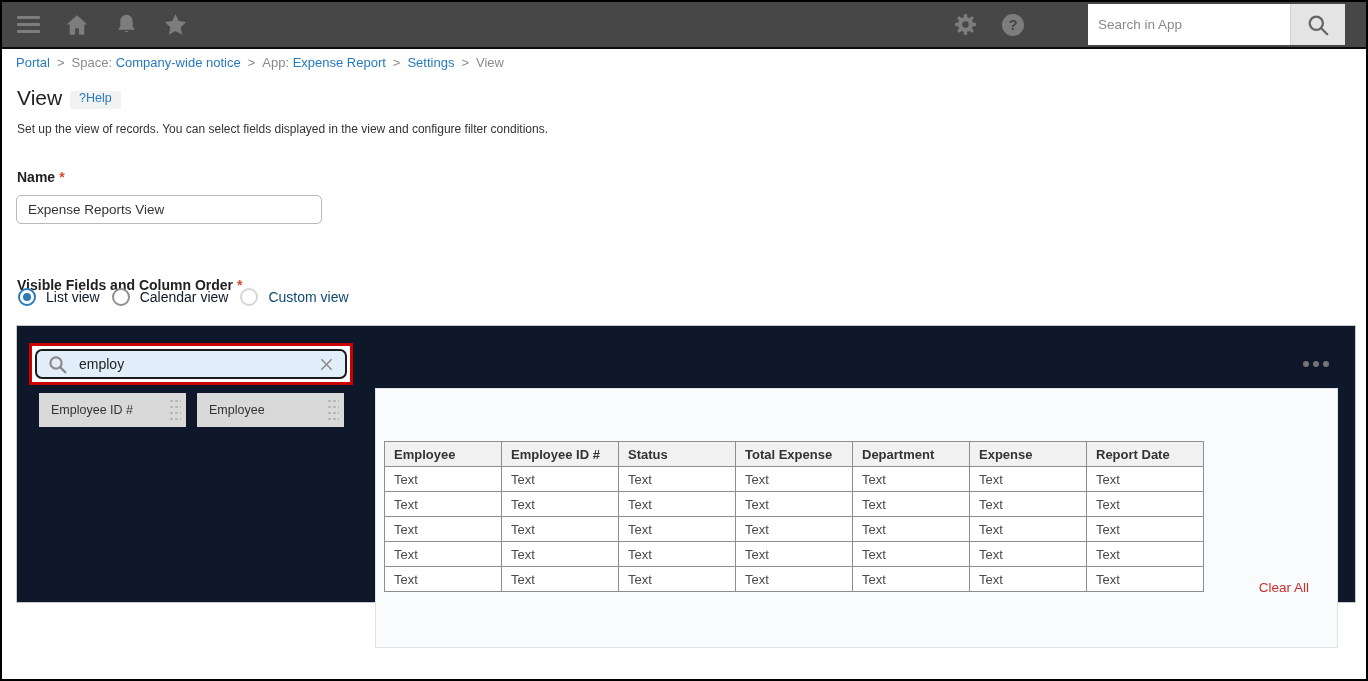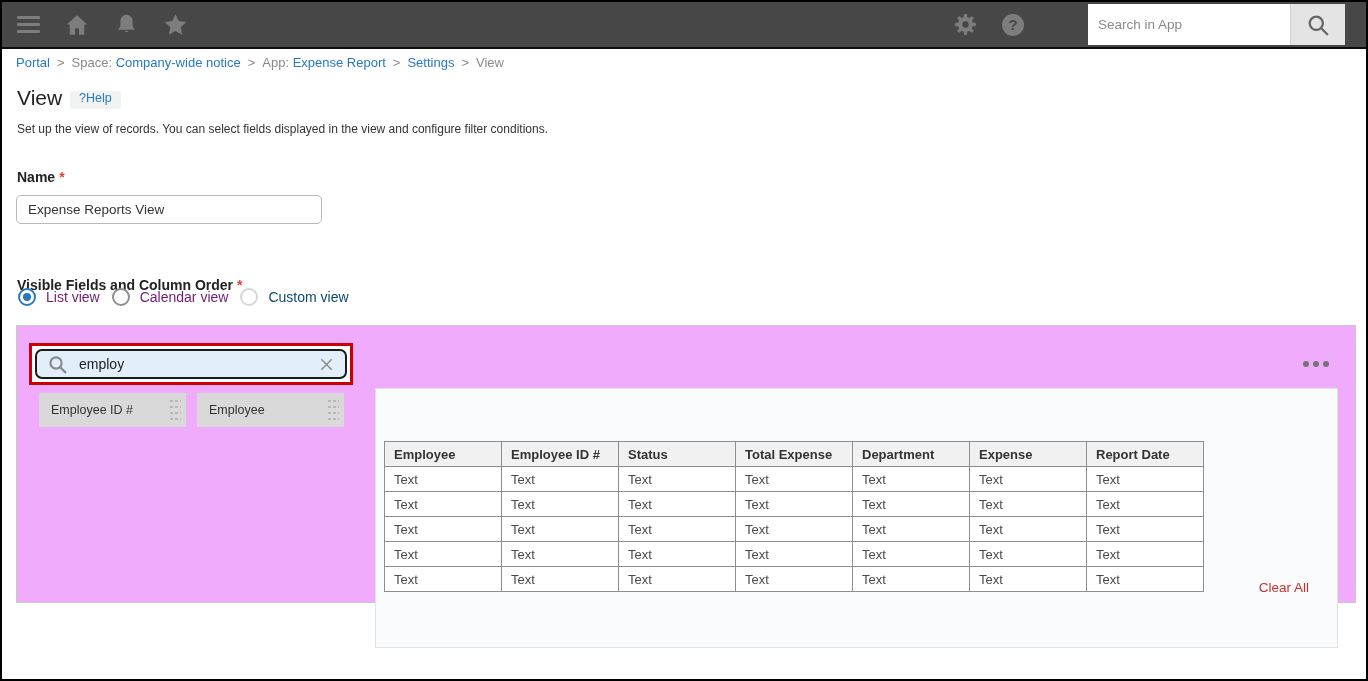--- a/index.html
+++ b/index.html
@@ -58,27 +58,27 @@
   }
   
   .radio-row{position:absolute;top:286px;left:16px;display:flex;align-items:center;gap:12px;font-size:14px;}
   .radio-opt{display:flex;align-items:center;gap:10px;cursor:pointer;}
   .radio-circle{width:18px;height:18px;border-radius:50%;box-sizing:border-box;border:2px solid #8f8f8f;background:#fff;position:relative;flex:none;}
   .radio-circle.sel{border-color:#2a7ab9;}
   .radio-circle.sel::after{
     content:"";position:absolute;left:3px;top:3px;width:8px;height:8px;border-radius:50%;background:#2a7ab9;
   }
   .radio-circle.dis{border-color:#d6d6d6;}
-  .radio-opt .r-label{color:#701a75;}
+  .radio-opt .r-label{color:#0f172a;}
   .radio-opt.dis .r-label{color:#0c4a6e;}
   .radio-opt.dis{cursor:default;}
   
   .picker-panel{
     position:absolute;top:323px;left:14px;width:1340px;height:278px;box-sizing:border-box;
-    border:1px solid #c9c9c9;background:#f0abfc;
+    border:1px solid #c9c9c9;background:#0f172a;
   }
   .red-highlight{
     position:absolute;top:17px;left:12px;border:3px solid #cc0000;padding:3px;background:#fff;
   }
   .picker-search{
     width:312px;height:30px;box-sizing:border-box;background:#e3eefb;
     border:2px solid #1b1b1b;border-radius:7px;display:flex;align-items:center;
   }
   .picker-search input{
     flex:1;min-width:0;background:transparent;border:none;outline:none;

